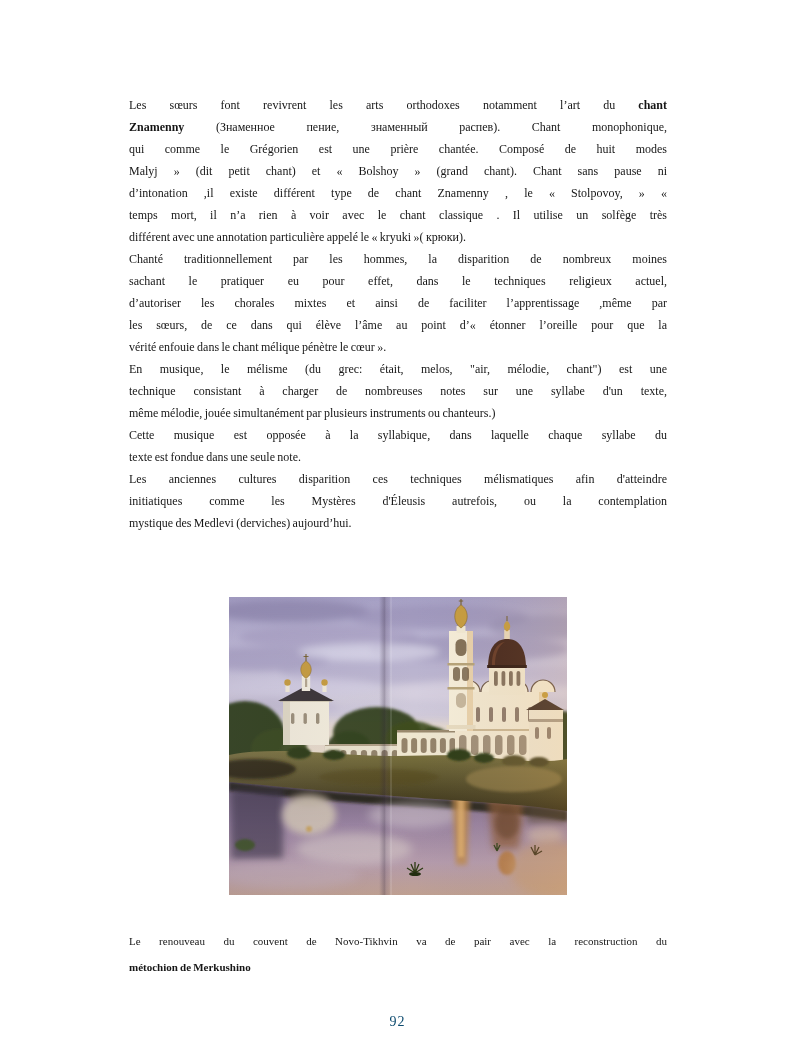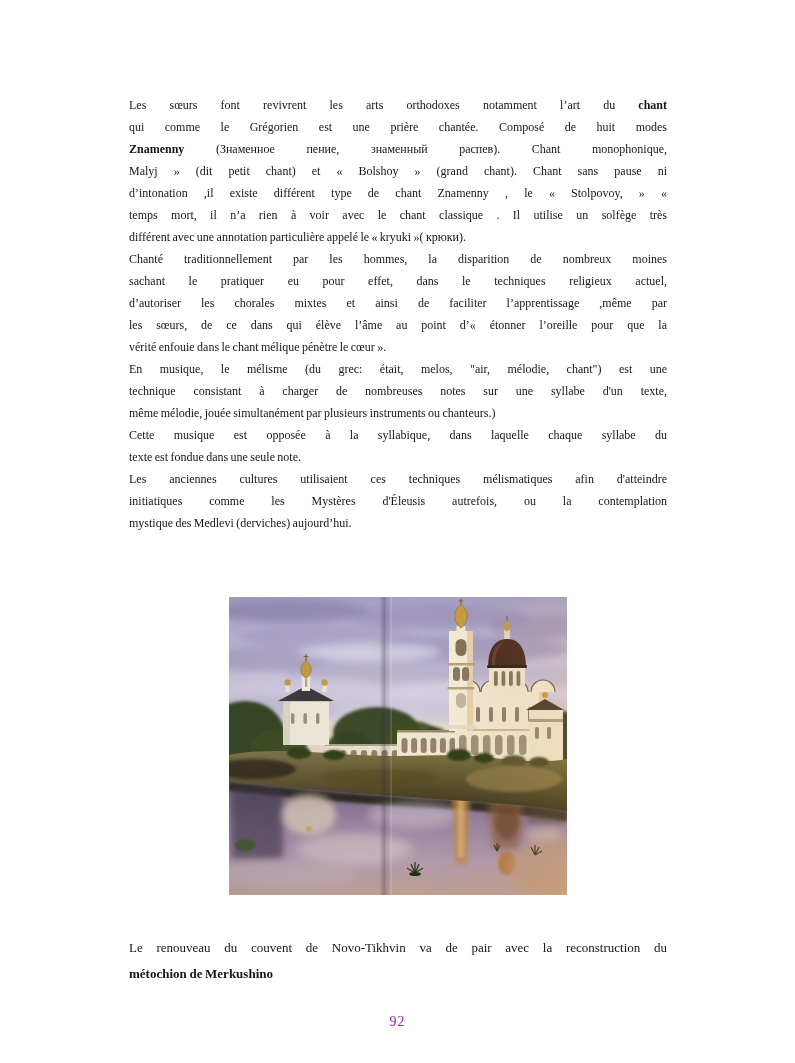--- a/index.html
+++ b/index.html
@@ -4,42 +4,42 @@
 <title>Document</title>
 <style>
   html,body{margin:0;padding:0;background:#ffffff;}
   .sheet{
     position:relative;width:795px;height:1063px;background:#ffffff;
     font-family:"Liberation Serif","DejaVu Serif",serif;color:#161616;
     overflow:hidden;
   }
   .textblock{position:absolute;}
   #text-main{left:129px;top:94px;width:538px;font-size:12px;line-height:22px;font-family:Liberation Serif, serif;}
-  #closing{left:129px;top:928px;width:538px;font-size:13px;line-height:26px;margin-top:7px;}
+  #closing{left:129px;top:928px;width:538px;font-size:11px;line-height:26px;}
   .para{margin:0;}
   .line{text-align:justify;text-align-last:justify;word-spacing:-0.6px;white-space:normal;}
   .line.last{text-align-last:left;}
   .b{font-weight:bold;}
   #figure{position:absolute;left:229px;top:597px;width:338px;height:298px;margin:0;padding:0;}
   #figure svg{display:block;width:100%;height:100%;}
   #page-number{
     position:absolute;left:0;top:1014px;width:795px;text-align:center;
-    font-size:14px;color:#a21caf;letter-spacing:1px;
+    font-size:14px;color:#0c4a6e;letter-spacing:1px;
   }
 </style>
 </head>
 <body>
 
 <div class="sheet">
 
   <div id="text-main" class="textblock">
       <div class="para">
         <div class="line"><span>Les sœurs font revivrent les arts orthodoxes notamment l’art du </span><span class="b">chant</span></div>
+        <div class="line"><span class="b">Znamenny</span><span> (Знаменное пение, знаменный распев). Chant monophonique,</span></div>
         <div class="line"><span>qui comme le Grégorien est une prière chantée. Composé de huit modes</span></div>
-        <div class="line"><span class="b">Znamenny</span><span> (Знаменное пение, знаменный распев). Chant monophonique,</span></div>
         <div class="line"><span>Malyj » (dit petit chant) et «  Bolshoy » (grand chant). Chant sans pause ni</span></div>
         <div class="line"><span>d’intonation ,il existe différent type de chant Znamenny , le « Stolpovoy, » «</span></div>
         <div class="line"><span>temps mort, il n’a rien à voir avec le chant classique . Il utilise un solfège très</span></div>
         <div class="line last"><span>différent avec  une annotation particulière appelé le « kryuki »( крюки).</span></div>
       </div>
       <div class="para">
         <div class="line"><span>Chanté traditionnellement  par les hommes,  la disparition de nombreux moines</span></div>
         <div class="line"><span>sachant le pratiquer eu pour effet, dans le techniques religieux actuel,</span></div>
         <div class="line"><span>d’autoriser les chorales mixtes et ainsi  de faciliter l’apprentissage ,même par</span></div>
         <div class="line"><span>les sœurs, de ce dans qui élève l’âme au point d’« étonner l’oreille pour que la</span></div>
@@ -48,21 +48,21 @@
       <div class="para">
         <div class="line"><span>En musique, le mélisme (du grec: était, melos, "air, mélodie, chant") est une</span></div>
         <div class="line"><span>technique consistant à charger de nombreuses notes sur une syllabe d'un texte,</span></div>
         <div class="line last"><span>même mélodie, jouée simultanément par plusieurs instruments ou chanteurs.)</span></div>
       </div>
       <div class="para">
         <div class="line"><span>Cette musique est opposée à la syllabique, dans laquelle chaque syllabe du</span></div>
         <div class="line last"><span>texte est fondue dans une seule note.</span></div>
       </div>
       <div class="para">
-        <div class="line"><span>Les anciennes cultures utilisaient ces techniques mélismatiques afin d'atteindre</span></div>
+        <div class="line"><span>Les anciennes cultures disparition ces techniques mélismatiques afin d'atteindre</span></div>
         <div class="line"><span>initiatiques comme  les Mystères d'Éleusis autrefois, ou la contemplation</span></div>
         <div class="line last"><span>mystique des Medlevi (derviches) aujourd’hui.</span></div>
       </div>
     </div>
 
   <figure id="figure" style="--sky-top: #a6a0c4; --sky-horizon: #eadfc9; --cloud: #8d85ab; --church-white: #f3eddb; --church-warm: #e6cda2; --dome-gold: #c79d3e; --dome-dark: #48291c; --roof-dark: #3b3536; --tree-green: #33421a; --bank-olive: #6f6838; --bank-shadow: #3a3218; --water-top: #4e4454; --water-mid: #98829f; --water-bottom: #bfa091; --reflection-gold: #bf8a49;">
     <svg viewBox="0 0 338 298" xmlns="http://www.w3.org/2000/svg" role="img" aria-label="Scanned photograph of the white Orthodox monastery churches of Merkushino with golden onion domes, a tall bell tower and a dark cupola, reflected in a calm river at dusk; a book-fold crease runs vertically through the picture">
       <defs>
         <linearGradient id="skyG" x1="0" y1="0" x2="0" y2="1">
           <stop offset="0" stop-color="#a6a0c4"></stop>

